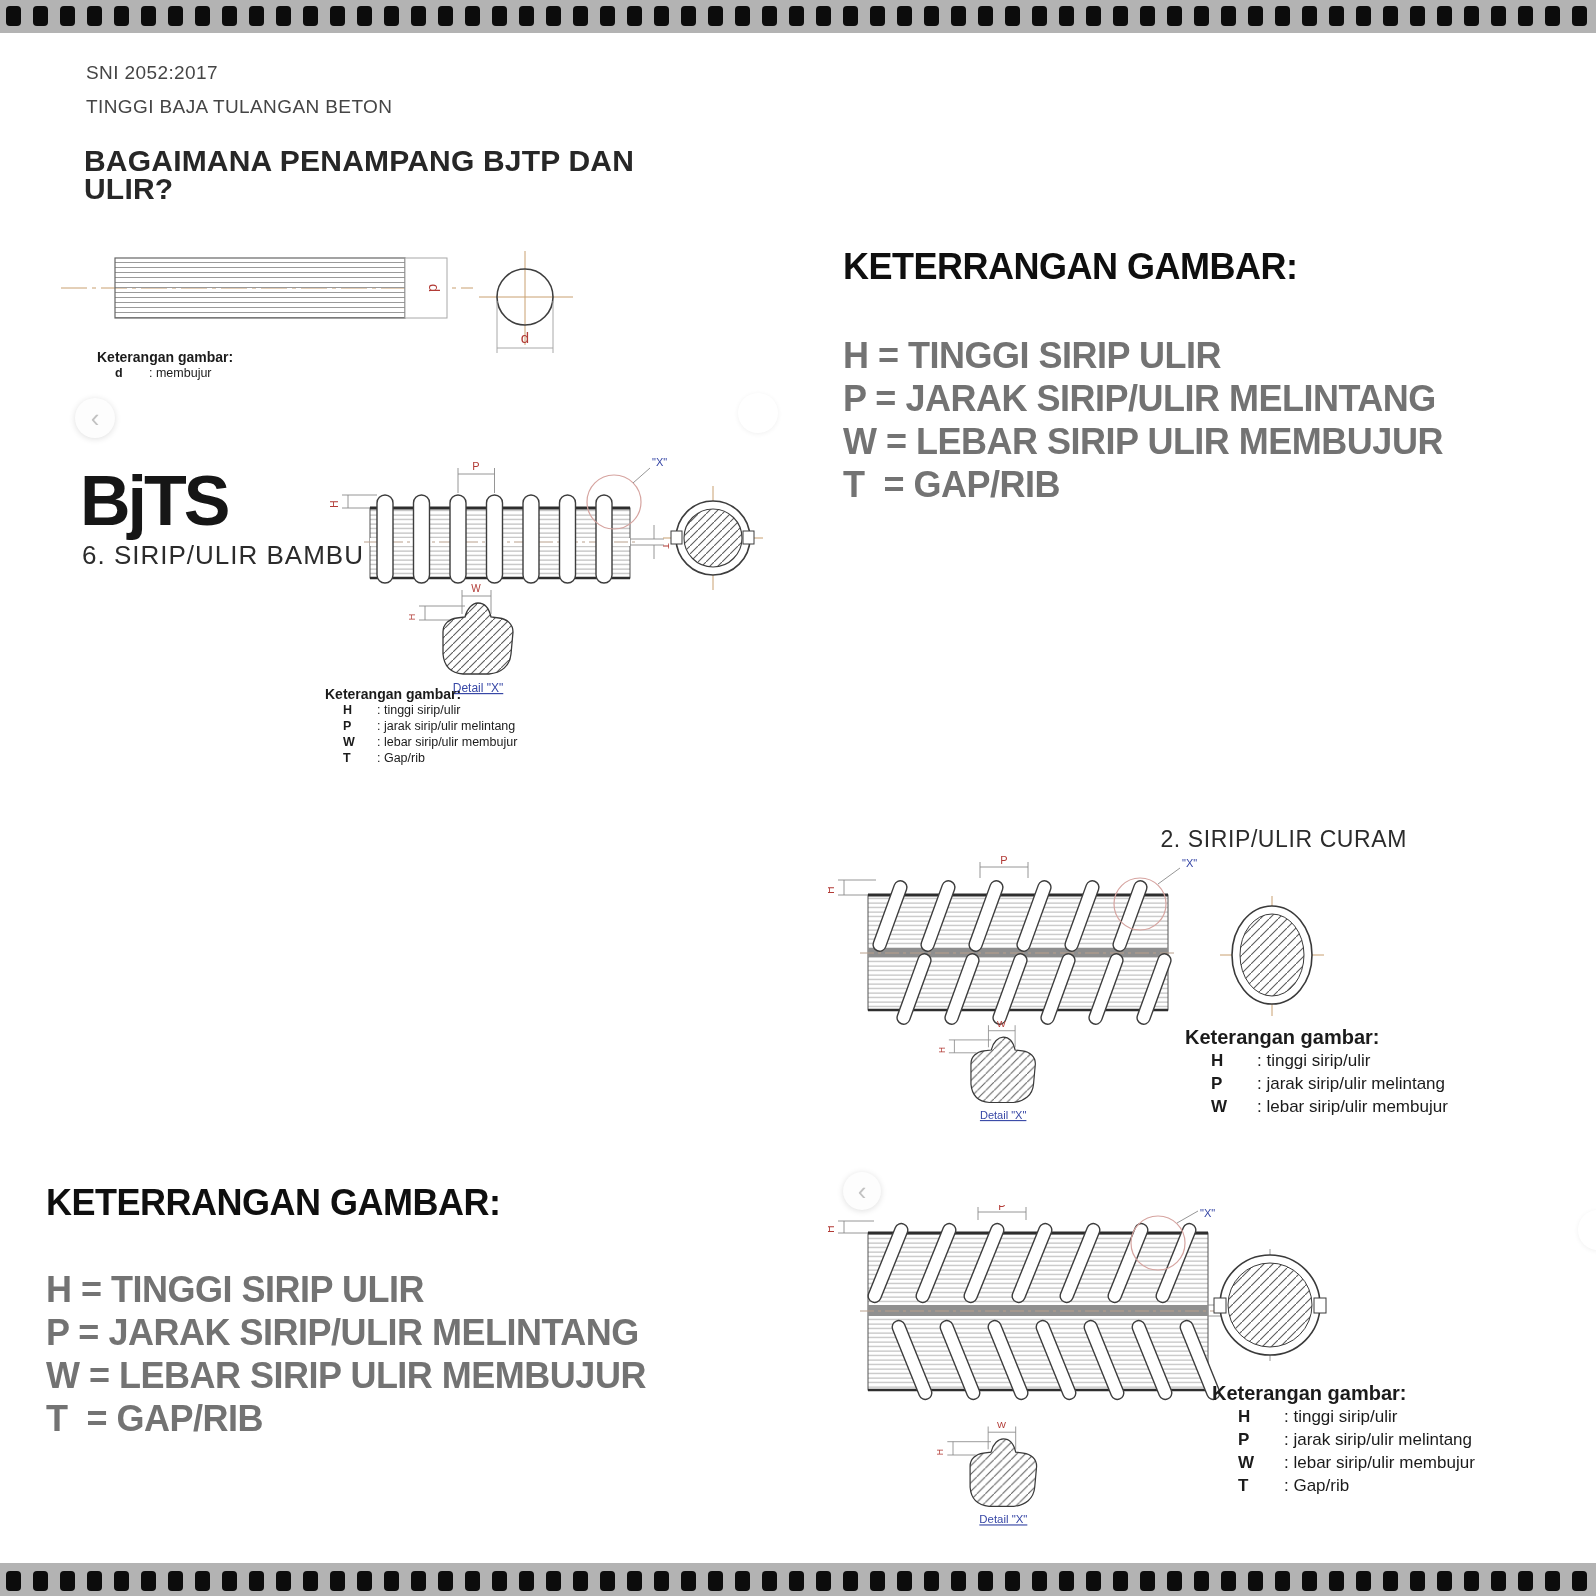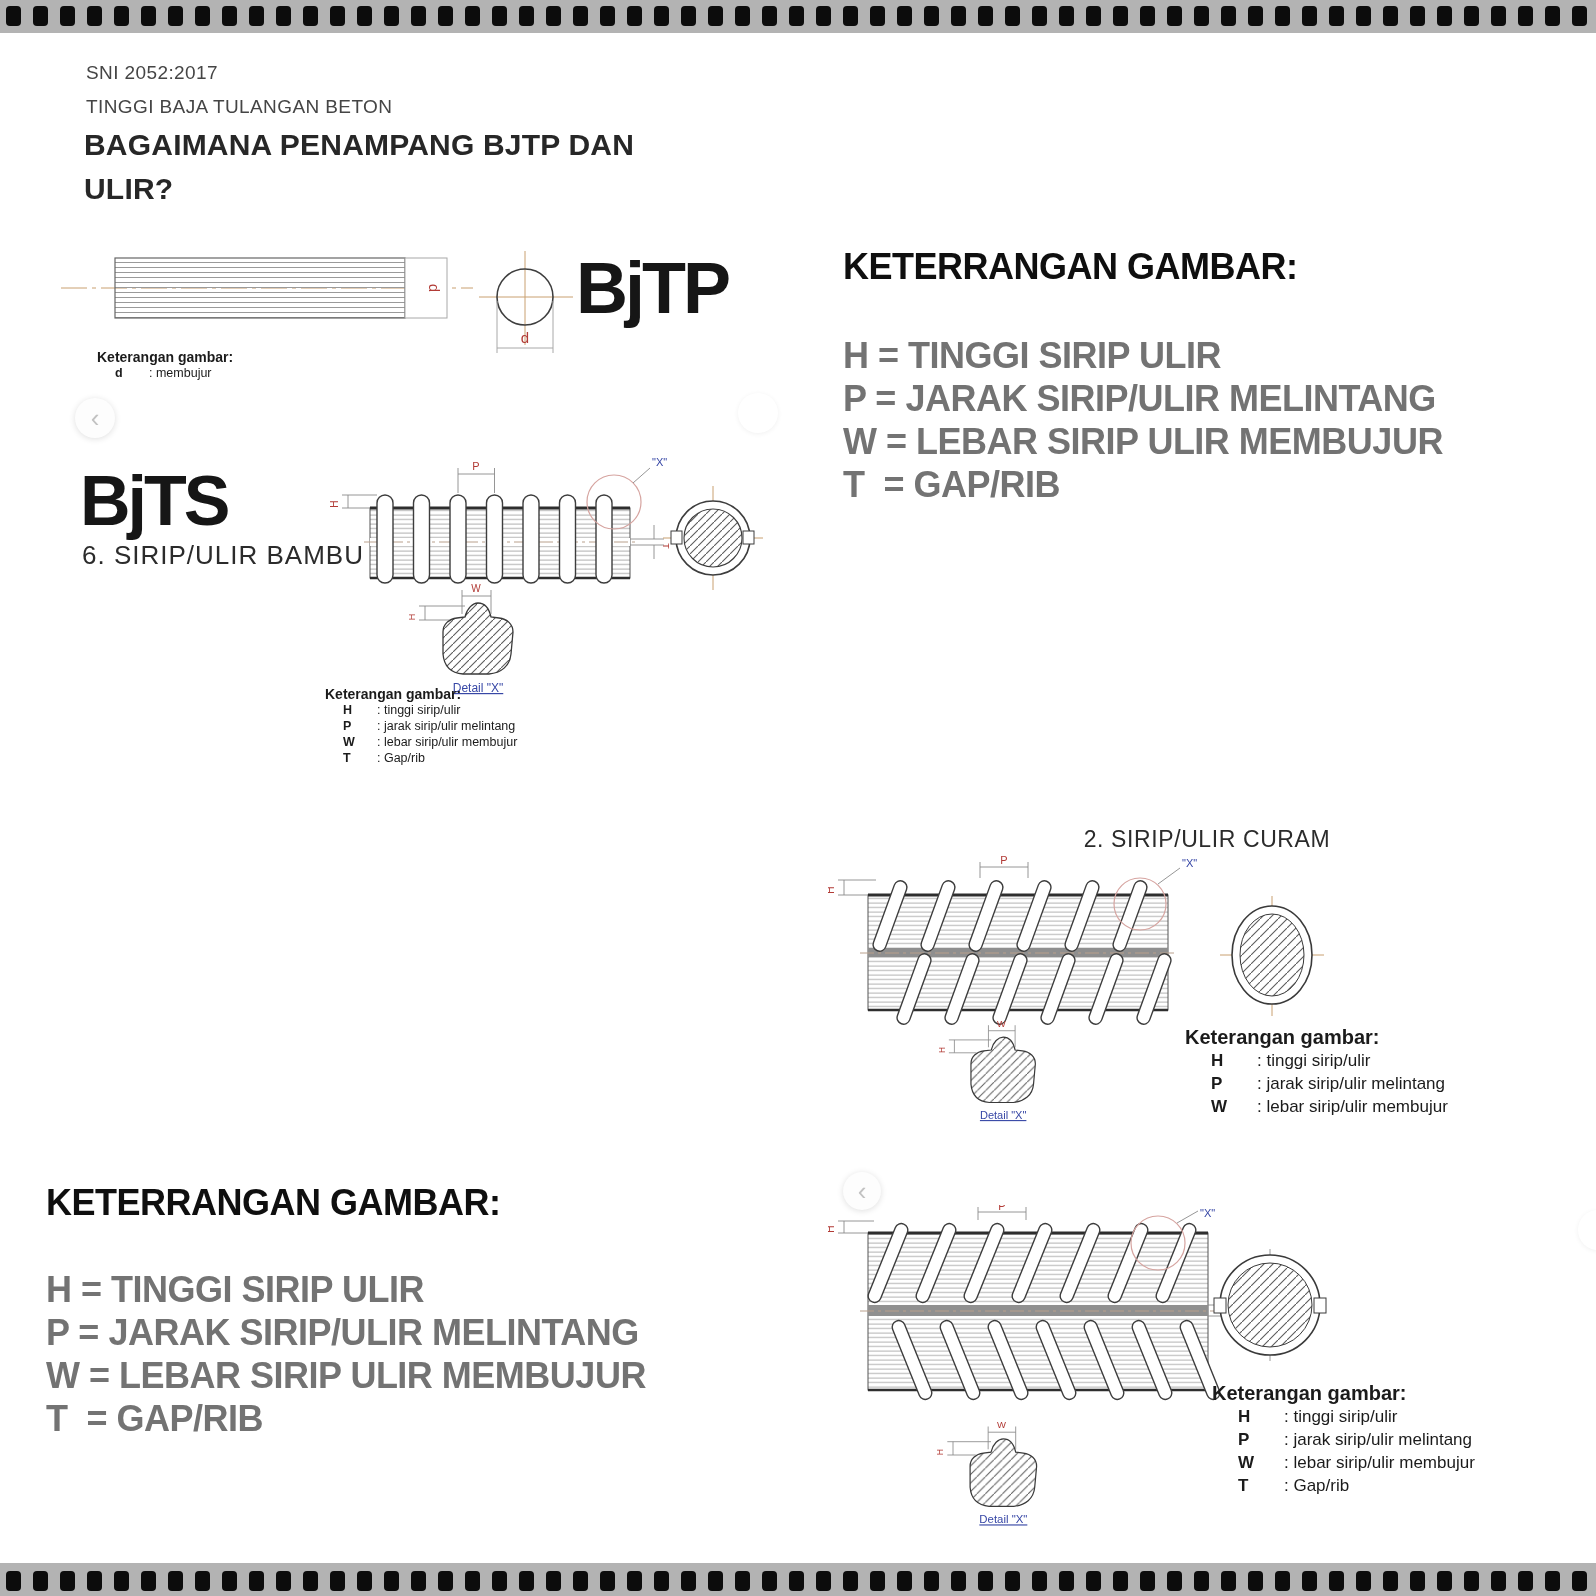--- a/index.html
+++ b/index.html
@@ -30,21 +30,21 @@
   .slegend{position:absolute;color:#1b1b1b;}
   .slegend .st{font-weight:700;}
   .slegend .row{display:flex;}
   .sl-sm .st{font-size:14px;}
   .sl-sm .row{font-size:12.5px;line-height:16px;}
   .sl-sm .row .k{width:34px;padding-left:18px;font-weight:600;}
   .sl-lg .st{font-size:20px;}
   .sl-lg .row{font-size:17px;line-height:23px;}
   .sl-lg .row .k{width:46px;padding-left:26px;font-weight:600;}
 
-  .sec-title{position:absolute;font-size:23px;color:#2b2b2b;letter-spacing:.6px;text-align:center;}
+  .sec-title{position:absolute;font-size:23px;color:#2b2b2b;letter-spacing:.6px;text-align:right;}
 
   
   .carousel{position:absolute;width:40px;height:40px;border-radius:50%;background:#fdfdfd;
             box-shadow:0 1px 6px rgba(0,0,0,.13);color:#c2c2c2;display:flex;align-items:center;
             justify-content:center;font-size:26px;line-height:1;cursor:pointer;}
   .carousel.faint{box-shadow:0 1px 5px rgba(0,0,0,.06);color:#ededed;background:#fff;}
 
   .fig{position:absolute;}
   svg text{font-family:"Liberation Sans",sans-serif;}
 </style>
@@ -171,21 +171,21 @@
       <div class="hole" style="left: 1437px;"></div>
       <div class="hole" style="left: 1464px;"></div>
       <div class="hole" style="left: 1491px;"></div>
       <div class="hole" style="left: 1518px;"></div>
       <div class="hole" style="left: 1545px;"></div>
       <div class="hole" style="left: 1572px;"></div>
     </div>
 
   <div class="hdr-small" style="top:62px;">SNI 2052:2017</div>
   <div class="hdr-small" style="top:96px;">TINGGI BAJA TULANGAN BETON</div>
-  <div class="hdr-title" style="top:128px;">BAGAIMANA PENAMPANG BJTP DAN</div>
+  <div class="hdr-title" style="top:144px;">BAGAIMANA PENAMPANG BJTP DAN</div>
   <div class="hdr-title" style="top:172px;">ULIR?</div>
 
   <svg class="fig" style="left:55px;top:235px;" width="720" height="160" viewBox="0 0 720 160">
     <defs>
       <pattern id="hz0" width="6" height="5" patternUnits="userSpaceOnUse">
         <line x1="0" y1="2.5" x2="6" y2="2.5" stroke="#9a9a9a" stroke-width="1"></line>
       </pattern>
     </defs>
 
     <line x1="6" y1="53" x2="418" y2="53" stroke="#c9a071" stroke-width="1" stroke-dasharray="26 5 4 5"></line>
@@ -200,21 +200,20 @@
       <line x1="424" y1="62" x2="518" y2="62" stroke="#c9a071" stroke-width="1"></line>
       <line x1="470" y1="16" x2="470" y2="110" stroke="#c9a071" stroke-width="1"></line>
       <circle cx="470" cy="62" r="28" fill="none" stroke="#3e3e3e" stroke-width="1.6"></circle>
       <line x1="442" y1="66" x2="442" y2="118" stroke="#a8a8a8" stroke-width="1"></line>
       <line x1="498" y1="66" x2="498" y2="118" stroke="#a8a8a8" stroke-width="1"></line>
       <line x1="442" y1="113" x2="498" y2="113" stroke="#a8a8a8" stroke-width="1"></line>
       <text x="470" y="108" text-anchor="middle" font-size="15" fill="#b23b36">d</text>
     </g>
   </svg>
 
-  <div class="logo" style="left:576px;top:252px;font-size:72px;">BjTP</div>
 
   <div class="slegend sl-sm" style="left:97px;top:349px;">
     <div class="st">Keterangan gambar:</div>
     <div class="row">
       <span class="k">d</span>
       <span class="v">: membujur</span>
     </div>
   </div>
 
   <div class="carousel" style="left:75px;top:398px;">

